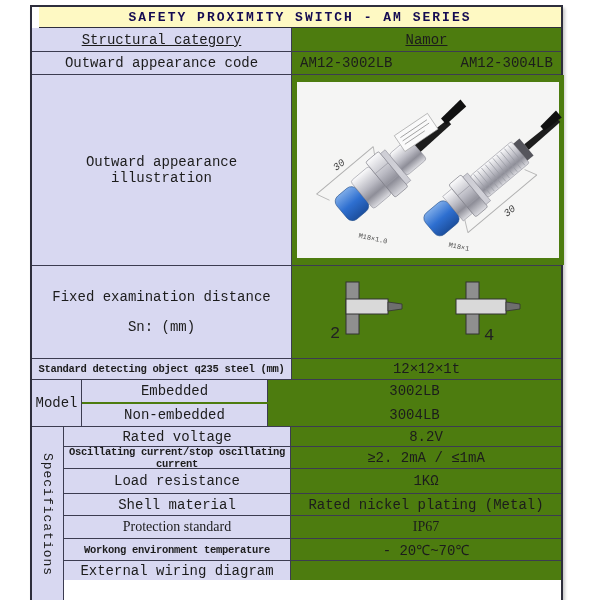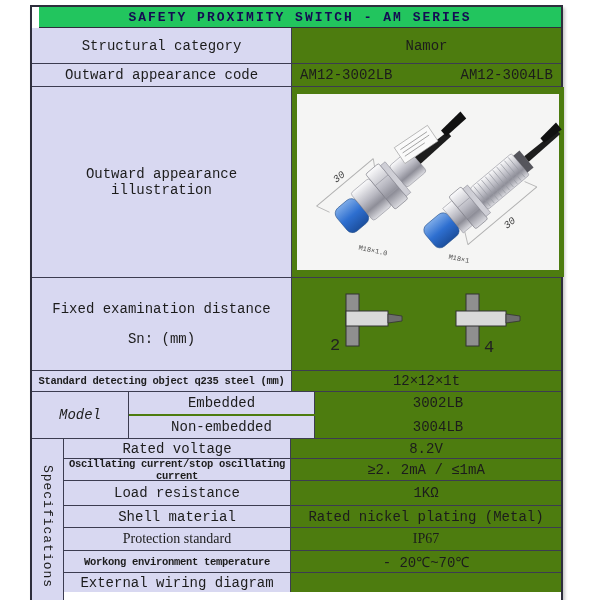--- a/index.html
+++ b/index.html
@@ -8,48 +8,48 @@
     font-family:"Liberation Mono","DejaVu Sans Mono",monospace;color:#1c1c1c;
     -webkit-font-smoothing:antialiased;
   }
   *{box-sizing:border-box;}
   .sheet{
     position:absolute;left:30px;top:5px;width:533px;
     border:2px solid #2e2e3c;background:#fff;
     box-shadow:2px 3px 3px rgba(0,0,0,0.22);
   }
   .titlebar{
-    height:21px;background:#22c55e;border-bottom:1px solid #2e2e3c;
+    height:21px;background:#fef9c3;border-bottom:1px solid #2e2e3c;
     display:flex;align-items:center;justify-content:center;
     font-size:13px;font-weight:bold;letter-spacing:2px;color:#140b52;margin-left:7px;
   }
   .row{display:flex;border-bottom:1px solid #3c3c50;}
   .sheet > .row:last-child{border-bottom:none;}
   .lbl{
     background:#d8d8f1;border-right:1px solid #3c3c50;
     display:flex;align-items:center;justify-content:center;
     text-align:center;flex:none;
   }
   .val{
     flex:1;background:#4d7c0f;display:flex;align-items:center;justify-content:center;
     font-size:14px;text-align:center;
   }
   .w-main{width:260px;}
   .fs-lg{font-size:14px;}
   .fs-sm{font-size:10.5px;font-weight:bold;letter-spacing:-0.3px;}
-  .h-structural{height:36px;}
+  .h-structural{height:24px;text-decoration:underline;}
   .h-code{height:23px;}
   .h-illus{height:191px;}
   .h-fixed{height:93px;}
   .h-standard{height:21px;}
   .h-model{height:47px;}
   .h-specs{height:175px;}
   .two-codes{display:flex;gap:68px;justify-content:center;align-items:center;}
   .fixed-lines{display:flex;flex-direction:column;gap:14px;font-size:14px;}
-  .model-head{width:97px;font-size:14px;font-style:italic;}
+  .model-head{width:50px;font-size:14px;}
   .model-right{flex:1;display:flex;flex-direction:column;}
   .mrow{display:flex;flex:1;}
   .mrow:first-child{border-bottom:2px solid #4d7c0f;}
   .mrow .lbl{width:186px;font-size:14px;}
   .spec-head{width:32px;}
   .spec-head span{
     transform:rotate(90deg);white-space:nowrap;font-size:13px;letter-spacing:1px;
   }
   .spec-right{flex:1;display:flex;flex-direction:column;}
   .srow{display:flex;flex:none;border-bottom:1px solid #3c3c50;}

